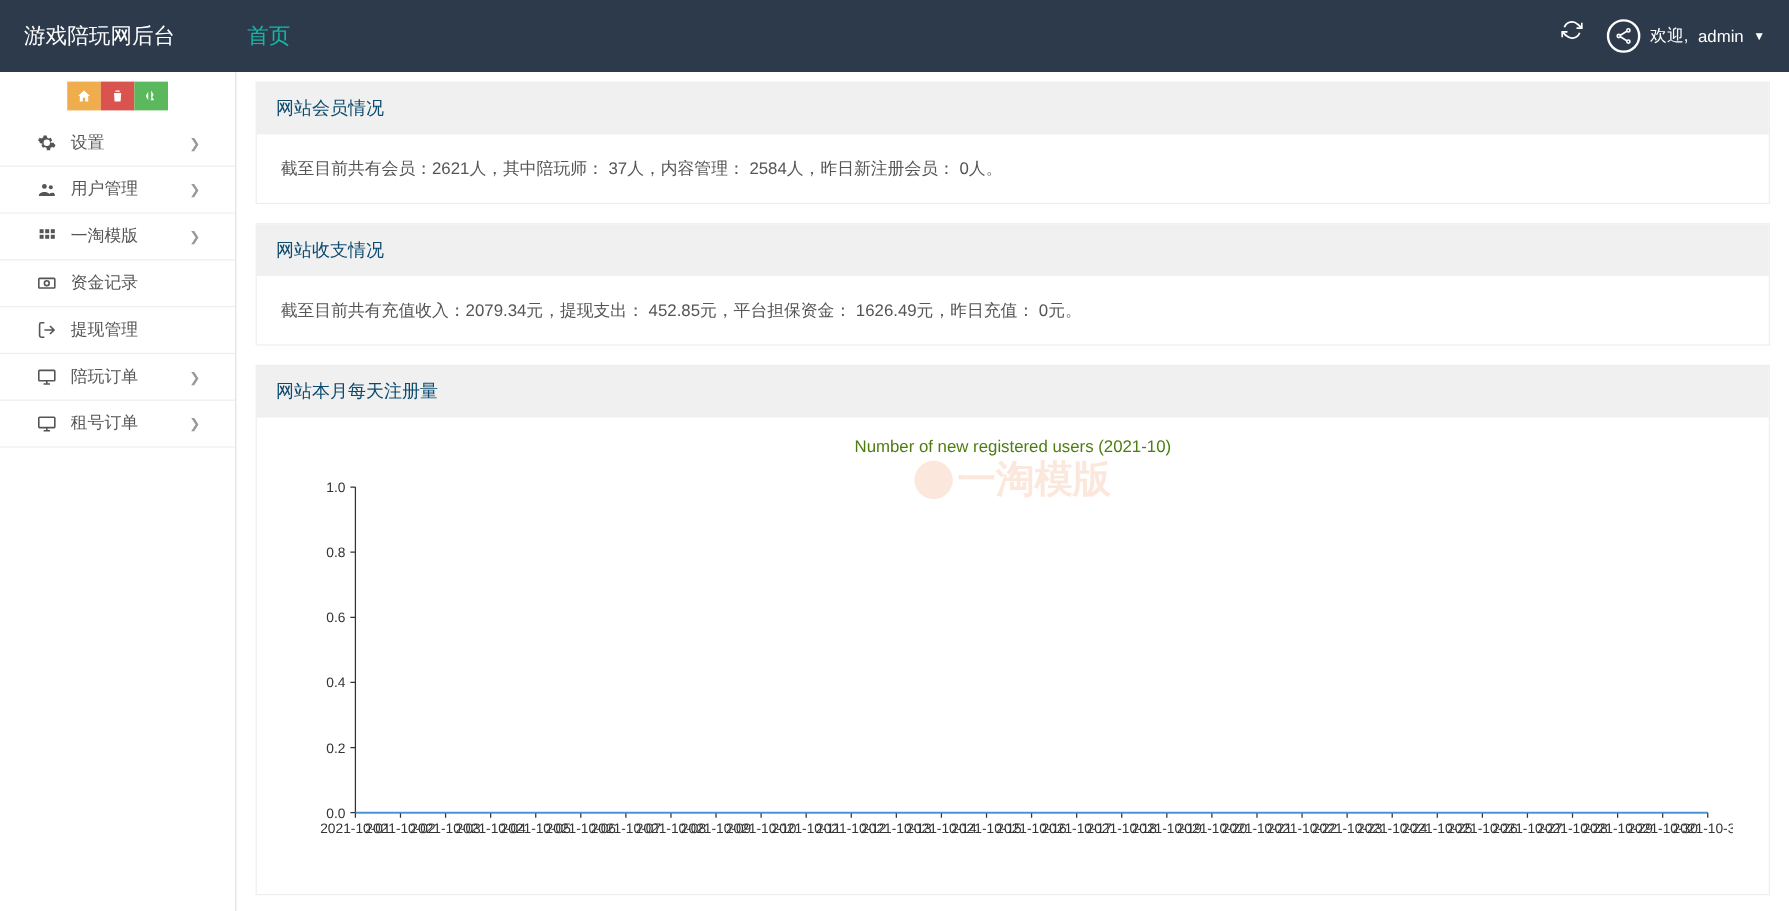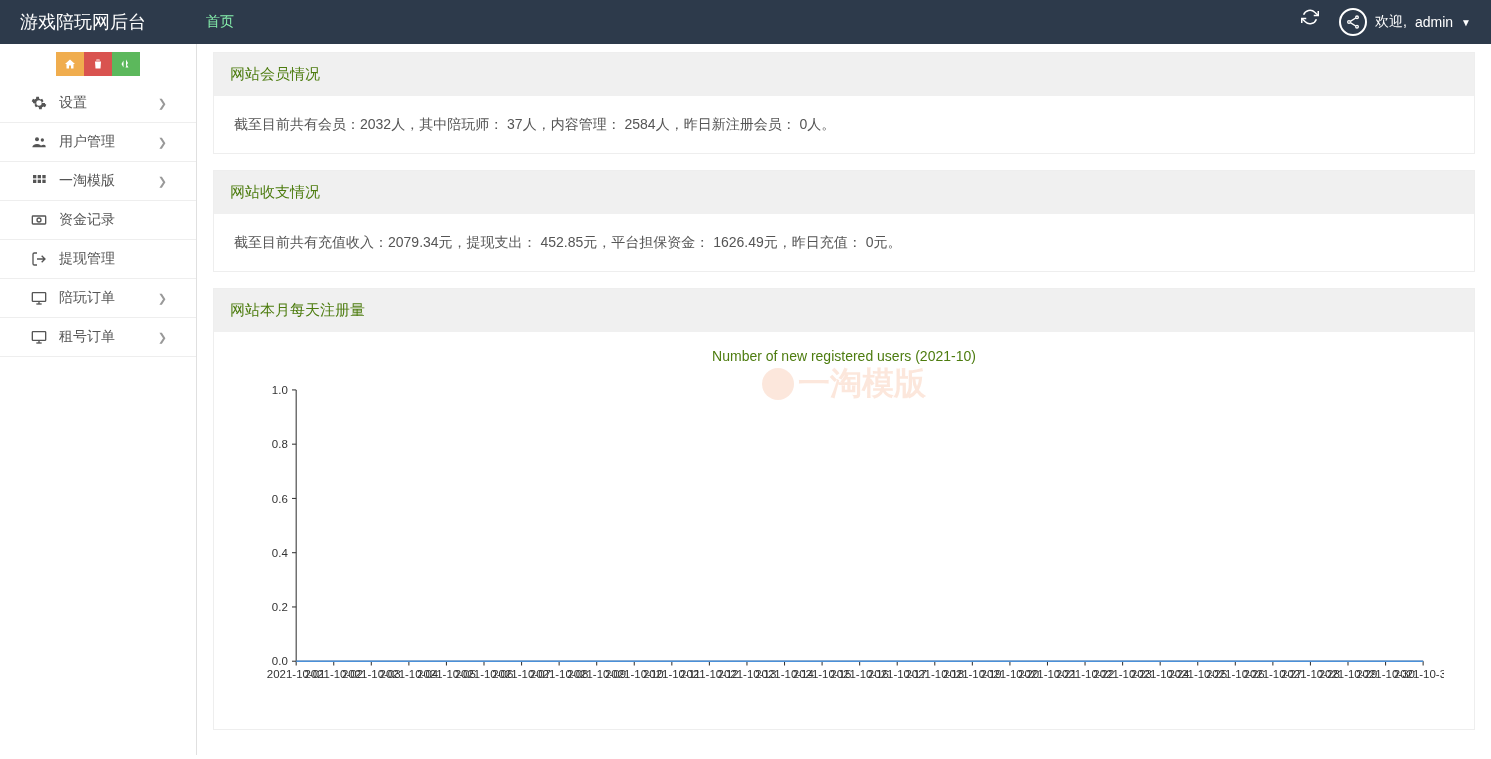--- a/index.html
+++ b/index.html
@@ -1,22 +1,22 @@
 <!DOCTYPE html>
 <html><head>
 <meta charset="utf-8">
 <style>
 * { margin: 0; padding: 0; box-sizing: border-box; }
 body { font-family: "Microsoft YaHei", Arial, sans-serif; font-size: 14px; background: #fff; color: #333; }
 
 
-.header { background: #2d3a4b; height: 44px; display: flex; align-items: center; color: #fff; padding: 0 20px; }
+.header { background: #2d3a4b; height: 60px; display: flex; align-items: center; color: #fff; padding: 0 20px; }
 .header-title { font-size: 18px; font-weight: normal; margin-right: 60px; }
 .header-nav { flex: 1; }
-.header-nav a { color: #86efac; text-decoration: none; font-size: 14px; }
+.header-nav a { color: #14b8a6; text-decoration: none; font-size: 18px; }
 .header-right { display: flex; align-items: flex-start; gap: 20px; }
 .header-icon { display: inline-flex; align-items: center; justify-content: center; cursor: pointer; }
 .user-area { display: flex; align-items: center; gap: 8px; cursor: pointer; }
 .user-circle { width: 28px; height: 28px; border: 2px solid #fff; border-radius: 50%; display: flex; align-items: center; justify-content: center; }
 .caret-down { font-size: 10px; }
 
 
 .container { display: flex; min-height: calc(100vh - 48px); }
 .sidebar { width: 197px; background: #fff; border-right: 1px solid #e0e0e0; }
 .main { flex: 1; padding: 8px 16px; }
@@ -29,21 +29,21 @@
 .tb-green { background: #5cb85c; }
 
 
 .menu-item { display: flex; align-items: center; padding: 10px 29px; border-bottom: 1px solid #eee; color: #555; cursor: pointer; position: relative; }
 .menu-icon { width: 20px; margin-right: 10px; display: inline-flex; align-items: center; justify-content: center; }
 .menu-label { flex: 1; }
 .menu-arrow { color: #999; font-size: 11px; }
 
 
 .panel { margin-bottom: 16px; background: #fff; border: 1px solid #eee; }
-.panel-header { background: #f0f0f0; padding: 12px 16px; color: #4d7c0f; font-size: 15px; }
+.panel-header { background: #f0f0f0; padding: 12px 16px; color: #0c4a6e; font-size: 15px; }
 .panel-body { padding: 16px 20px; color: #555; line-height: 1.8; }
 
 
 .chart-area { padding: 16px 30px 30px; position: relative; }
 .chart-title { text-align: center; color: #4d7c0f; font-size: 14px; margin-bottom: 12px; }
 .chart-svg { width: 100%; height: 320px; }
 .watermark { position: absolute; top: 30px; left: 50%; transform: translateX(-50%); font-size: 32px; font-weight: bold; color: rgba(240,120,60,0.18); pointer-events: none; display: flex; align-items: center; gap: 4px; }
 .watermark-icon { width: 32px; height: 32px; border-radius: 50%; background: rgba(240,120,60,0.18); display: inline-block; }
 .tick-label-x { font-size: 11px; fill: #333; }
 .tick-label-y { font-size: 11px; fill: #333; text-anchor: end; }
@@ -175,21 +175,21 @@
           <span class="menu-arrow">❯</span>
         </div>
       </div>
   </div>
 
   <div class="main">
 
     <div class="panel">
       <div class="panel-header">网站会员情况</div>
       <div class="panel-body">
-        <span>截至目前共有会员：</span><span>2032</span><span>人，</span><span>其中陪玩师：</span>&nbsp;<span>37</span><span>人，内容管理：</span>&nbsp;<span>2584</span><span>人，昨日新注册会员：</span>&nbsp;<span>0</span><span>人。</span>
+        <span>截至目前共有会员：</span><span>2621</span><span>人，</span><span>其中陪玩师：</span>&nbsp;<span>37</span><span>人，内容管理：</span>&nbsp;<span>2584</span><span>人，昨日新注册会员：</span>&nbsp;<span>0</span><span>人。</span>
       </div>
     </div>
 
     <div class="panel">
       <div class="panel-header">网站收支情况</div>
       <div class="panel-body">
         <span>截至目前共有充值收入：</span><span>2079.34</span><span>元，</span><span>提现支出：</span>&nbsp;<span>452.85</span><span>元，平台担保资金：</span>&nbsp;<span>1626.49</span><span>元，昨日充值：</span>&nbsp;<span>0</span><span>元。</span>
       </div>
     </div>
 

